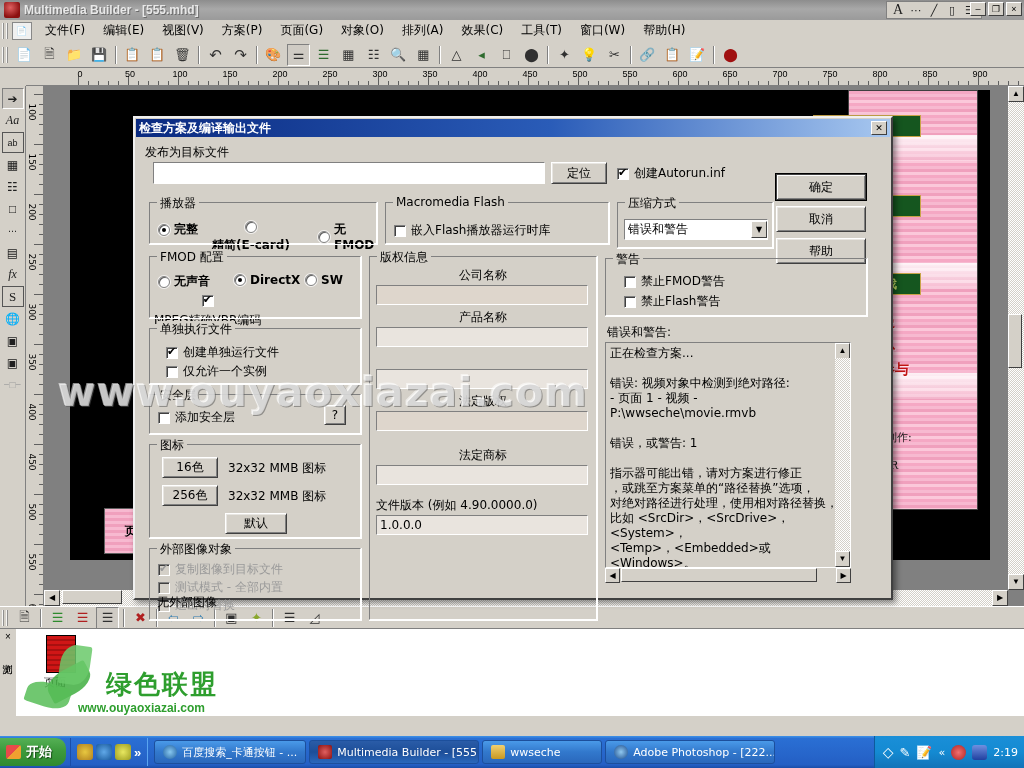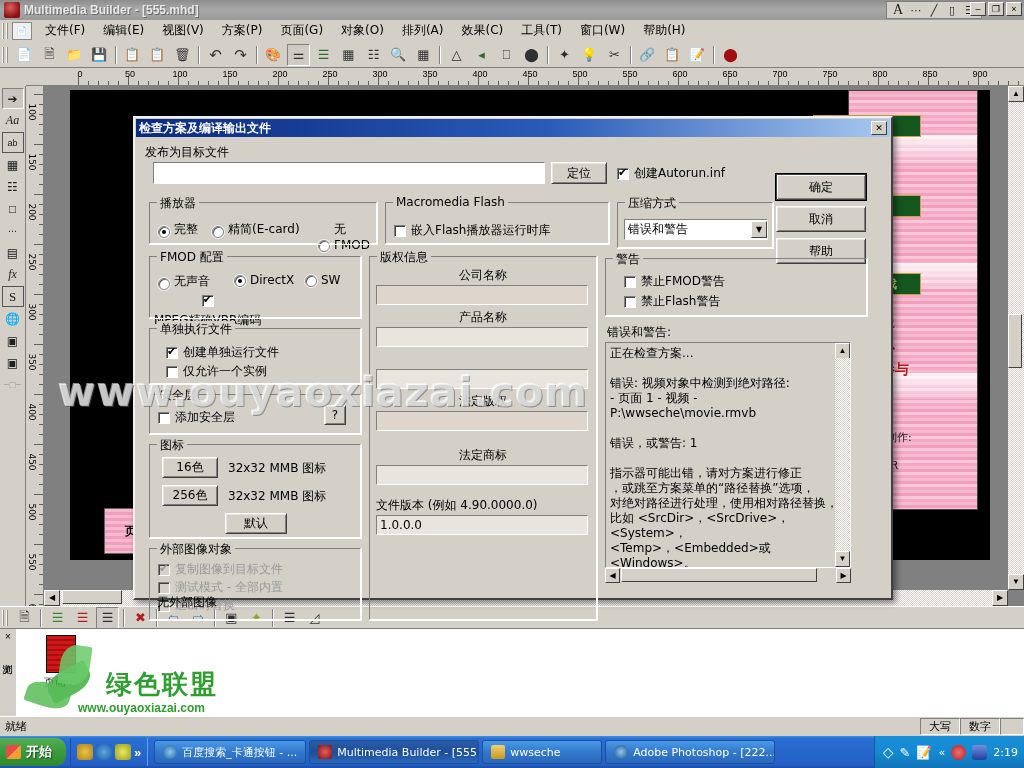--- a/index.html
+++ b/index.html
@@ -301,22 +301,22 @@
   }
   .group::after {
     content:''; position: absolute; left: -1px; top: -1px; right: -2px; bottom: -2px;
     border: 1px solid #ffffff; border-top: none; border-left: none; pointer-events: none;
   }
   .group-title {
     position: absolute; top: -8px; left: 7px; background: #d4d0c8; padding: 0 3px;
     font-size: 12px; color: #000; font-family: "DejaVu Sans", sans-serif; z-index: 2;
   }
 
-  .radio { display: flex; align-items: flex-end; gap: 4px; font-size: 12px;
-    font-family: "DejaVu Sans", sans-serif; }
+  .radio { display: flex; align-items: center; gap: 4px; font-size: 12px;
+    font-family: "DejaVu Sans", sans-serif; font-weight: bold; }
   .radio .dot {
     width: 12px; height: 12px; border-radius: 50%; background: #ffffff;
     border: 1px solid #808080; box-shadow: inset 1px 1px 0 #606060, 0 0 0 1px #f2f0ee;
     position: relative; flex: 0 0 auto;
   }
   .radio.on .dot::after {
     content:''; position: absolute; left: 3px; top: 3px; width: 4px; height: 4px;
     border-radius: 50%; background: #000;
   }
   .check { display: flex; align-items: center; gap: 5px; font-size: 12px;
@@ -706,26 +706,20 @@
 
     <div class="watermark-logo">
       <div class="leaf" style="left:26px; top:16px; width:46px; height:26px; transform:rotate(-28deg);"></div>
       <div class="leaf" style="left:6px;  top:30px; width:44px; height:24px; transform:rotate(18deg); background:#57bd57;"></div>
       <div class="leaf" style="left:40px; top:-8px; width:30px; height:40px; transform:rotate(8deg); background:#6ac96a;"></div>
       <div class="wm-text">绿色联盟</div>
       <div class="wm-url">www.ouyaoxiazai.com</div>
     </div>
   </div>
 
-  <div class="statusbar">
-    <div class="sb-cell" style="flex:1 1 auto; justify-content:flex-start; padding-left:5px; border:none;">就绪</div>
-    <div class="sb-cell" style="width:40px;">大写</div>
-    <div class="sb-cell" style="width:40px;">数字</div>
-    <div class="sb-cell" style="width:24px;"></div>
-  </div>
 
   <div class="taskbar">
     <div class="startbtn">
       <div class="flagicon"></div>
       <span>开始</span>
     </div>
     <div class="quicklaunch">
       <div class="ql-icon" style="background:radial-gradient(circle,#e8c840,#b08020);"></div>
       <div class="ql-icon" style="background:radial-gradient(circle,#60a8e8,#1a5a9c);"></div>
       <div class="ql-icon" style="background:radial-gradient(circle,#e8e860,#9c9c20);"></div>
@@ -780,21 +774,21 @@
       <div class="btn default" style="position:absolute; left:641px; top:36px; width:90px; height:26px;">确定</div>
       <div class="btn" style="position:absolute; left:641px; top:68px; width:90px; height:26px;">取消</div>
       <div class="btn" style="position:absolute; left:641px; top:100px; width:90px; height:26px;">帮助</div>
 
       <div class="group" style="left:14px; top:64px; width:228px; height:42px;">
         <div class="group-title">播放器</div>
         <div class="radio on" style="position:absolute; left:8px; top:18px;">
           <div class="dot"></div>
           <span>完整</span>
         </div>
-        <div class="radio" style="position:absolute; left:62px; top:18px;">
+        <div class="radio" style="position:absolute; left:62px; top:18px;flex-direction:column;">
           <div class="dot"></div>
           <span>精简(E-card)</span>
         </div>
         <div class="radio" style="position:absolute; left:168px; top:18px;">
           <div class="dot"></div>
           <span>无FMOD</span>
         </div>
       </div>
 
       <div class="group" style="left:250px; top:64px; width:224px; height:42px;">

